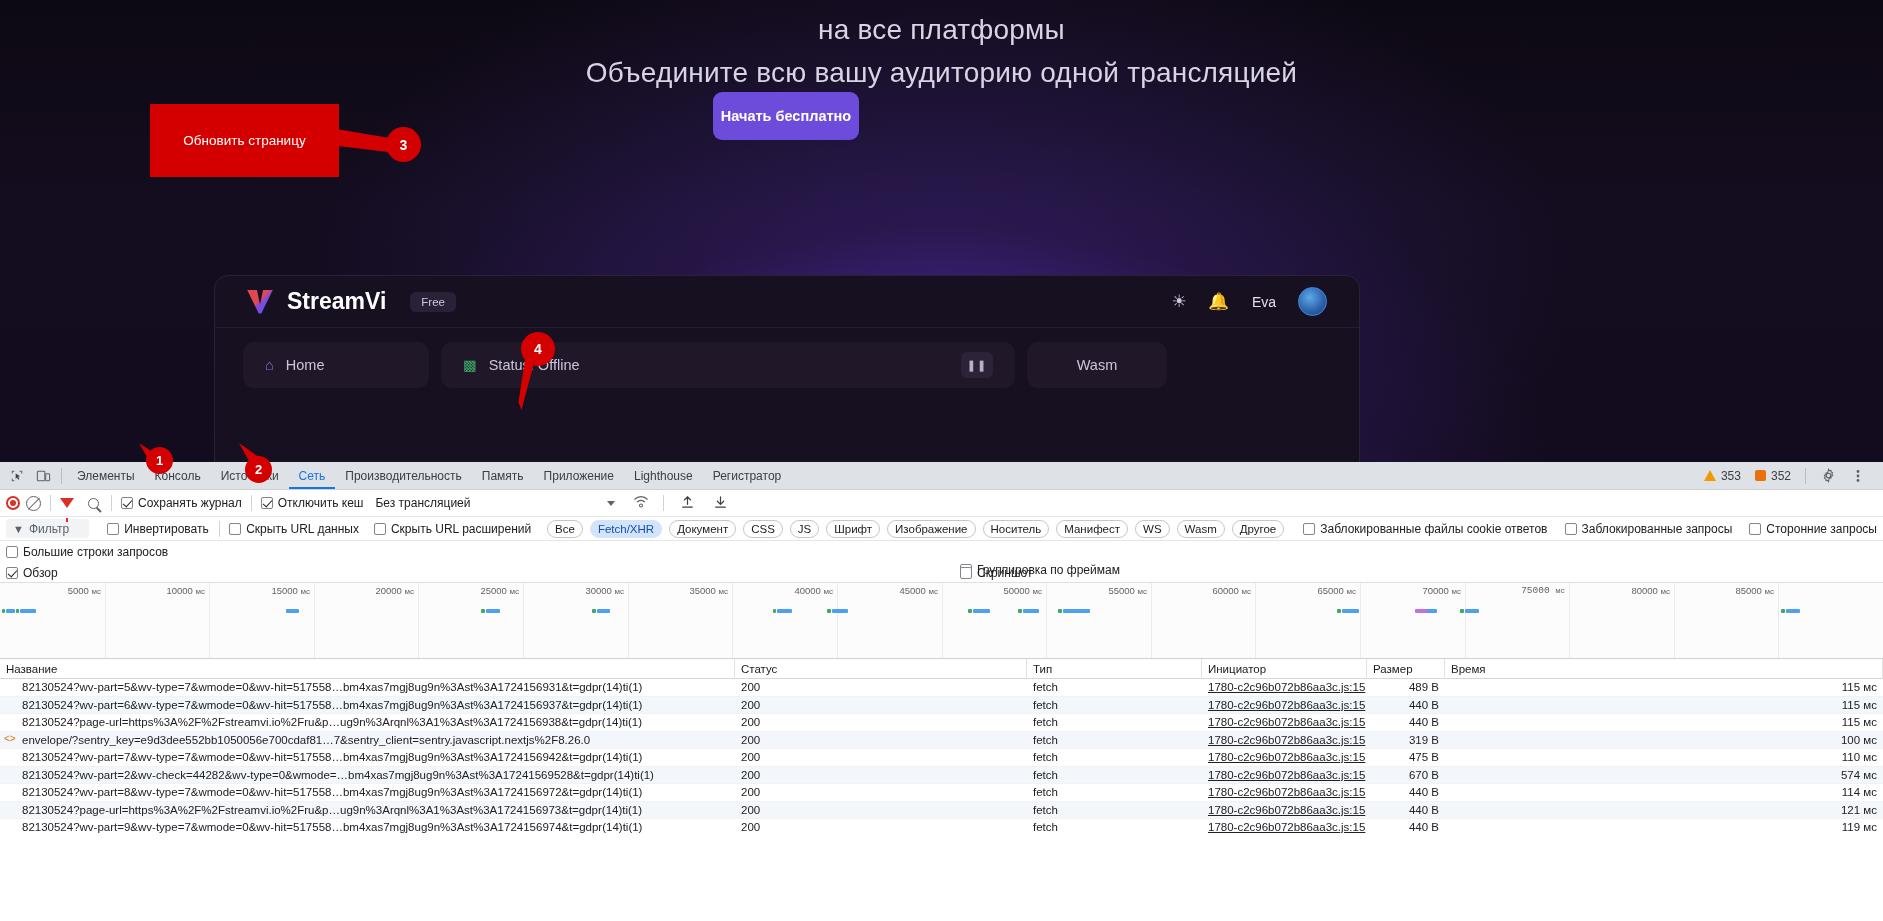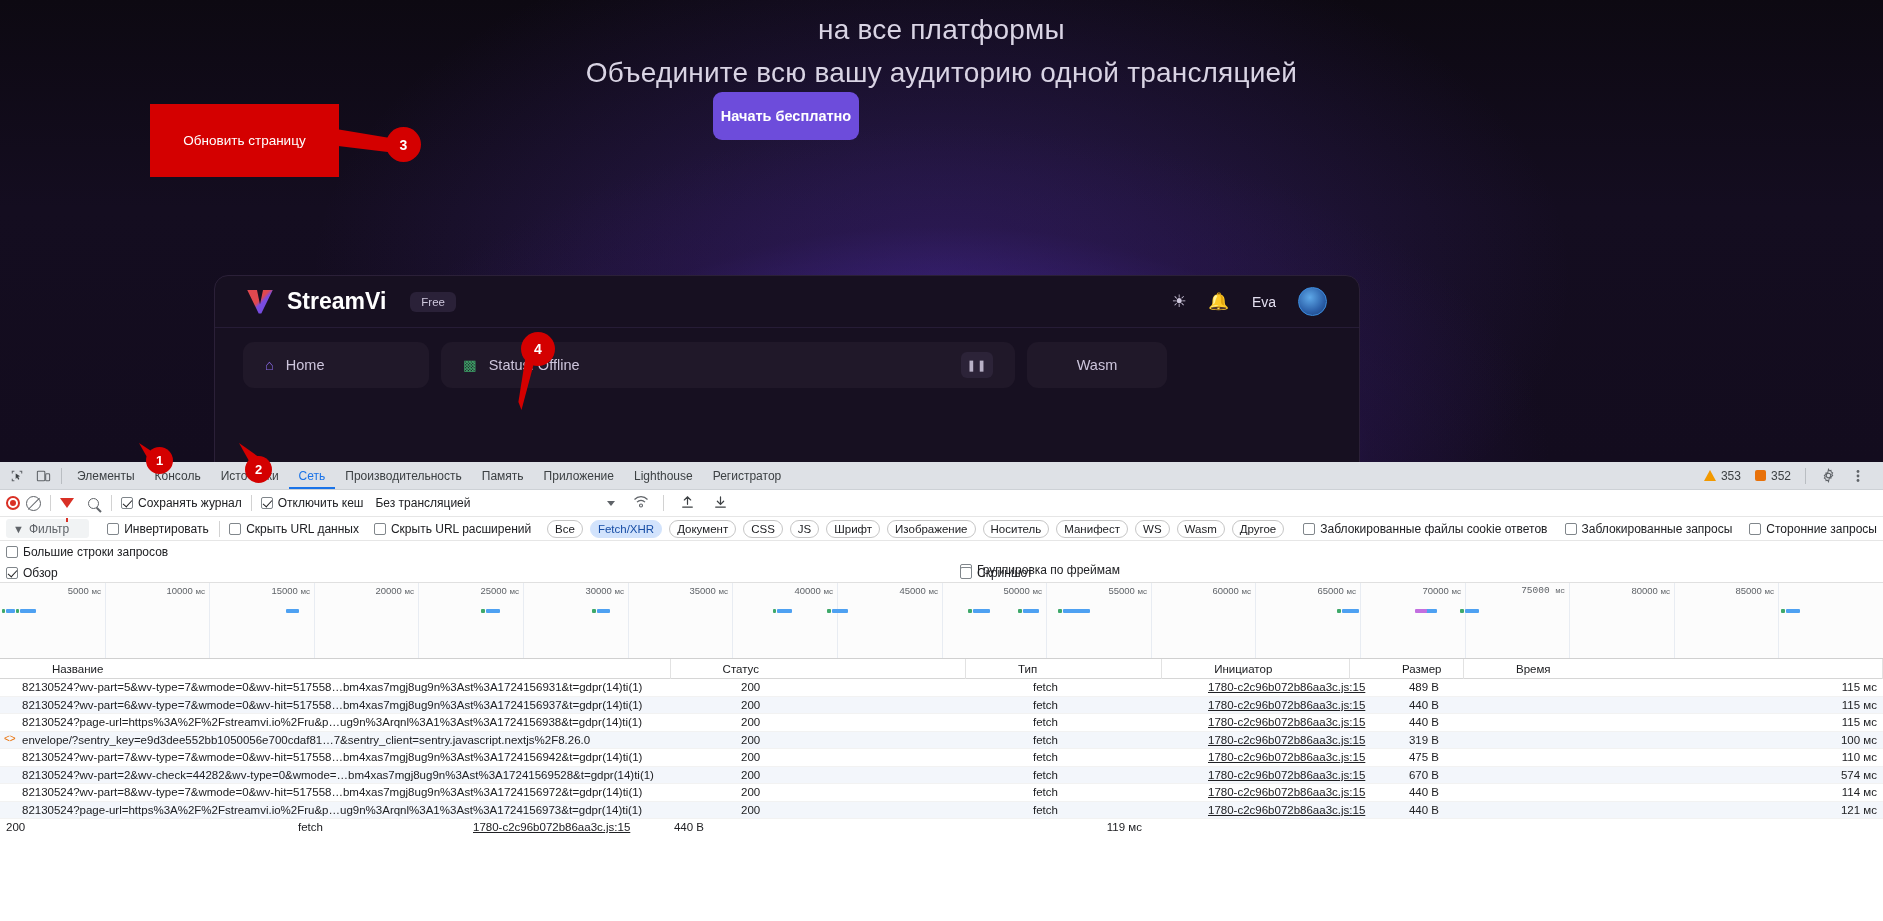--- a/index.html
+++ b/index.html
@@ -243,21 +243,21 @@
   .ov-label small { font-size: 8px; }
   .ov-bar { position: absolute; top: 26px; height: 4px; border-radius: 1px; }
 
   
   .net-table { position: absolute; left: 0; top: 0; width: 1883px; }
   .thead {
     height: 20px; display: flex; align-items: center;
     background: #fff; border-bottom: 1px solid #d6d6d6;
     font-size: 11.5px; color: #202124;
   }
-  .th { padding: 0 6px; border-right: 1px solid #e2e2e2; height: 20px; display: flex; align-items: center; margin-left: 46px; }
+  .th { padding: 0 6px; border-right: 1px solid #e2e2e2; height: 20px; display: flex; align-items: center; }
   .trow {
     height: 17.5px; display: flex; align-items: center;
     font-size: 11.5px; color: #202124; border-bottom: 1px solid #f2f2f2;
   }
   .trow.odd { background: #f3f6fb; }
   .td { padding: 0 6px; height: 17.5px; display: flex; align-items: center; overflow: hidden; white-space: nowrap; }
   .td.name { padding-left: 22px; position: relative; }
   .td.num { justify-content: flex-end; }
   .init-link { color: #202124; text-decoration: underline; cursor: pointer; }
   .doc-ic {
@@ -625,20 +625,21 @@
             <div class="td name" style="width: 735px;">82130524?page-url=https%3A%2F%2Fstreamvi.io%2Fru&amp;p…ug9n%3Arqnl%3A1%3Ast%3A1724156973&amp;t=gdpr(14)ti(1)</div>
             <div class="td " style="width: 292px;">200</div>
             <div class="td " style="width: 175px;">fetch</div>
             <div class="td" style="width: 165px;">
               <span class="init-link">1780-c2c96b072b86aa3c.js:15</span>
             </div>
             <div class="td num" style="width: 78px;">440 B</div>
             <div class="td num" style="width: 438px;">121 мс</div>
           </div>
           <div class="trow">
+            <div class="td name" style="width: 735px;">82130524?wv-part=9&amp;wv-type=7&amp;wmode=0&amp;wv-hit=517558…bm4xas7mgj8ug9n%3Ast%3A1724156974&amp;t=gdpr(14)ti(1)</div>
             <div class="td " style="width: 292px;">200</div>
             <div class="td " style="width: 175px;">fetch</div>
             <div class="td" style="width: 165px;">
               <span class="init-link">1780-c2c96b072b86aa3c.js:15</span>
             </div>
             <div class="td num" style="width: 78px;">440 B</div>
             <div class="td num" style="width: 438px;">119 мс</div>
           </div>
         </div>
     </div>

